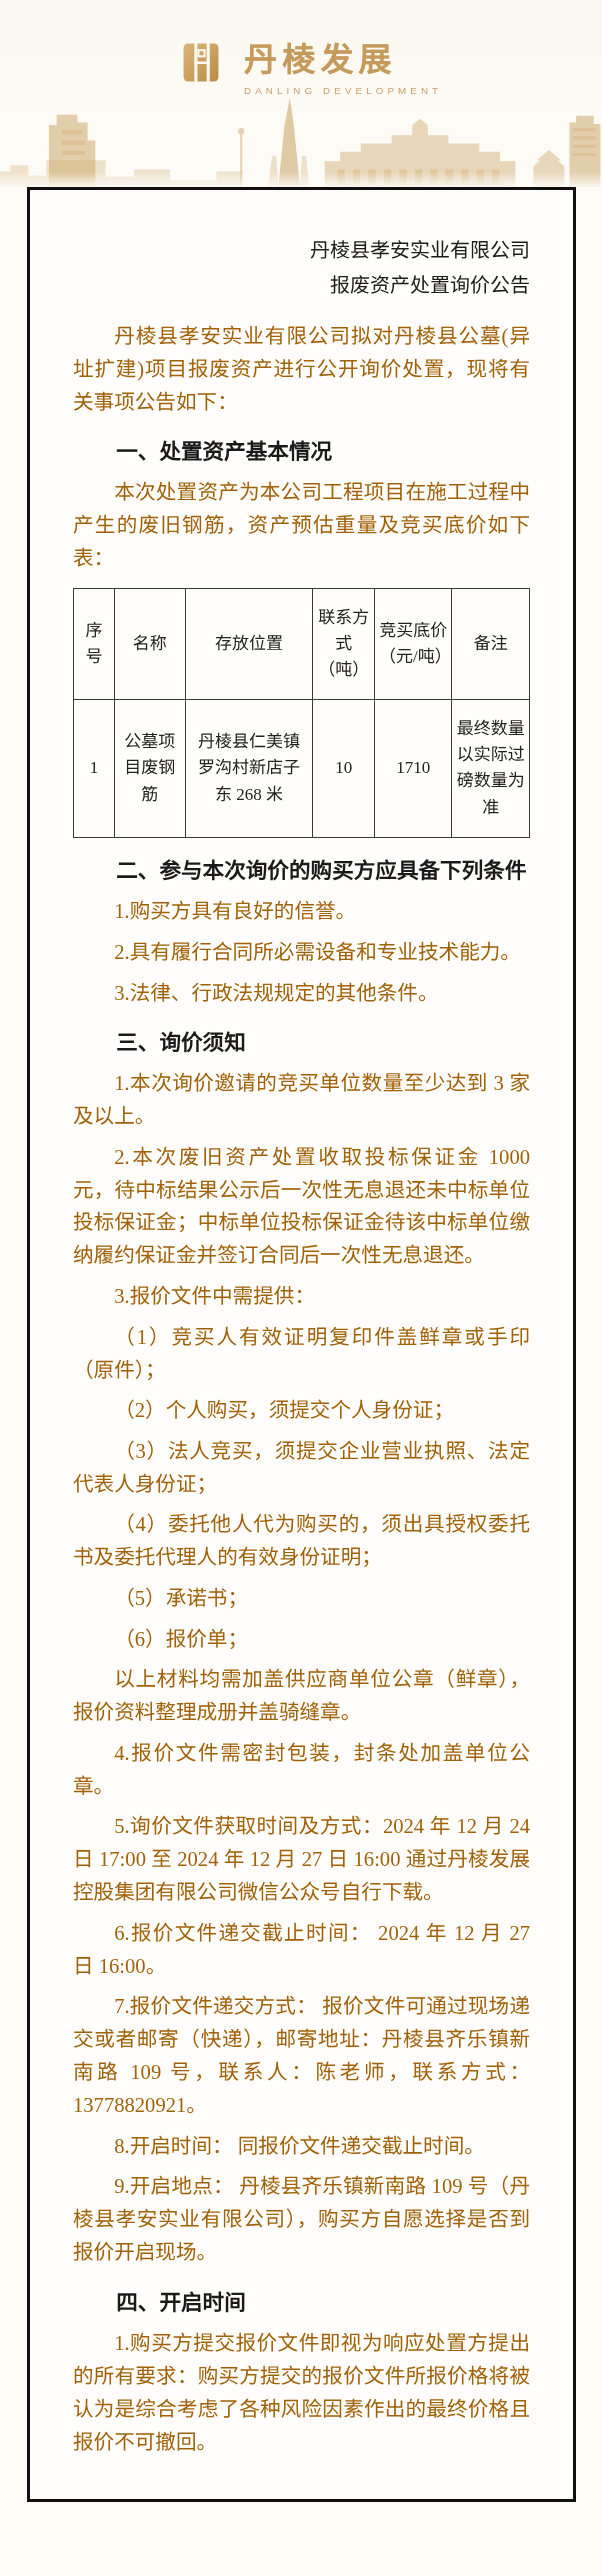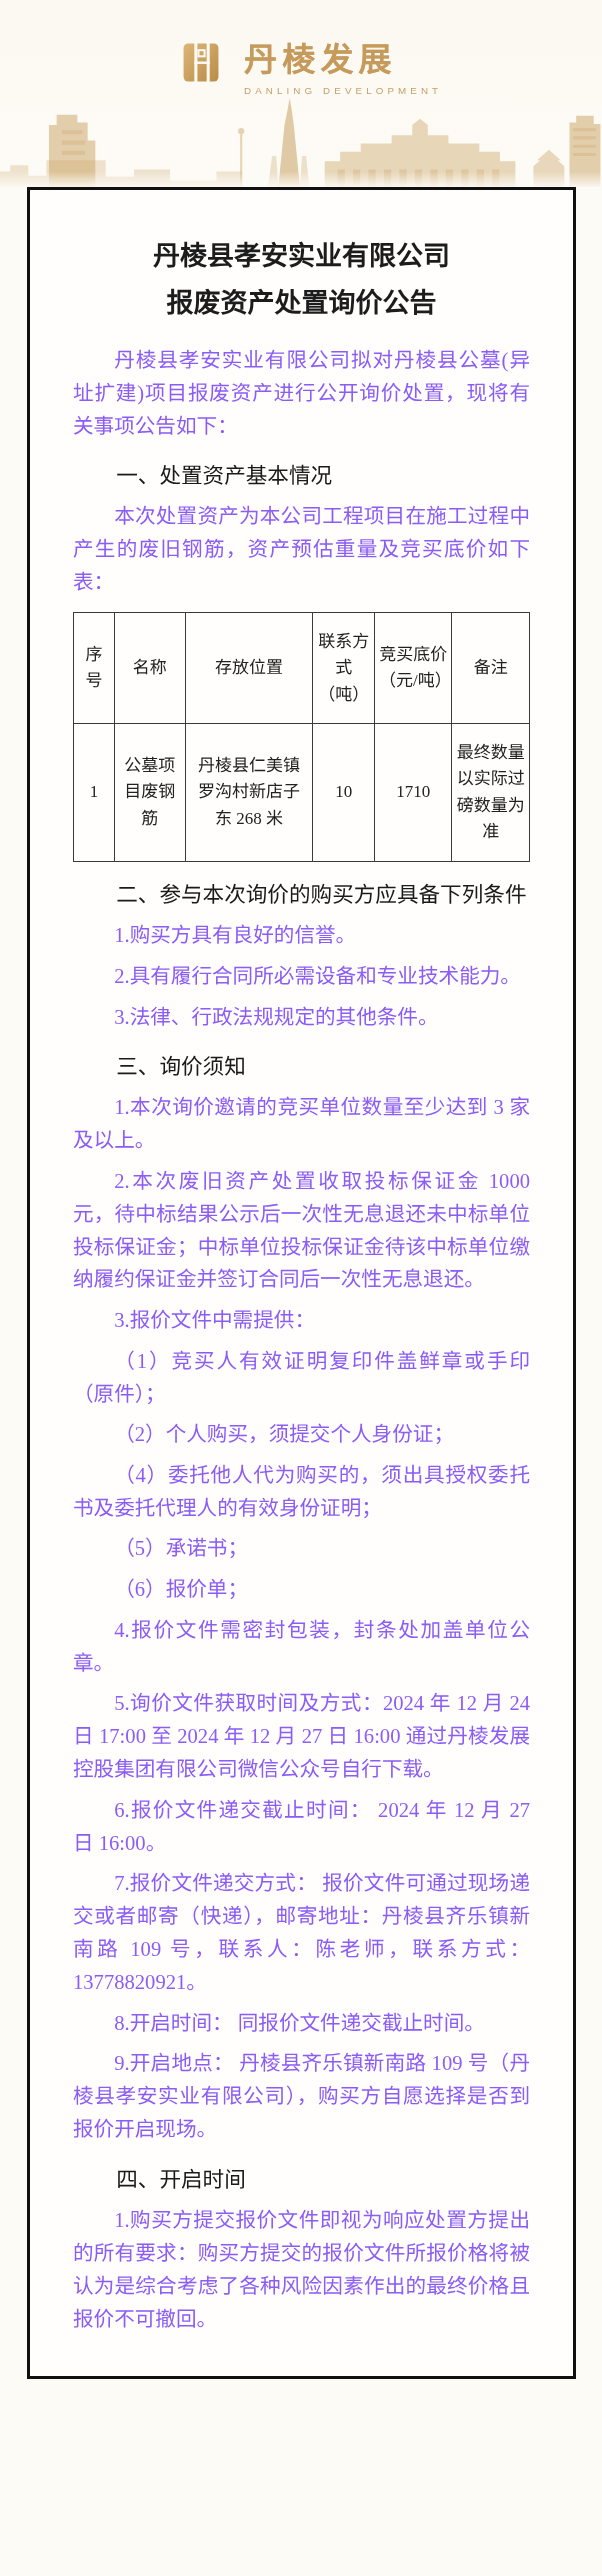--- a/index.html
+++ b/index.html
@@ -32,30 +32,30 @@
   .skyline{position:absolute;left:0;bottom:0;}
   
   .doc-box{
     position:relative;
     width:549px;margin:0 auto;box-sizing:border-box;
     background:#fffefd;
     border:3.6px solid #101010;
     padding:30px 43px 33px 43px;
   }
   .title{
-    margin:13.4px 0 17.5px 0;text-align:center;
-    font-size:27px;line-height:1.72;font-weight:700;color:#1c1c1c;
+    margin:13.4px 0 17.5px 0;text-align:right;
+    font-size:20px;line-height:1.72;font-weight:400;color:#1c1c1c;
   }
   .body-text p{
     font-size:20.6px;line-height:1.60;margin:7.7px 0;
-    text-indent:2em;color:#8b5cf6;text-align:justify;
+    text-indent:2em;color:#a16207;text-align:justify;
   }
   .body-text p.noindent{text-indent:0;}
   h2.sec{
-    font-size:21.6px;font-weight:400;color:#1a1a1a;
+    font-size:21.6px;font-weight:700;color:#1a1a1a;
     font-family:"Liberation Sans","DejaVu Sans",sans-serif;
     margin:17.5px 0 6.2px 0;text-indent:2em;line-height:1.5;
   }
   
   table.assets{
     width:100%;border-collapse:collapse;margin:13.4px 0 9.3px 0;
     font-size:17px;color:#222;
   }
   table.assets th,table.assets td{
     border:1.5px solid #3a3a3a;text-align:center;vertical-align:middle;
@@ -163,23 +163,25 @@
       <p>1.购买方具有良好的信誉。</p>
       <p>2.具有履行合同所必需设备和专业技术能力。</p>
       <p>3.法律、行政法规规定的其他条件。</p>
 
       <h2 class="sec">三、询价须知</h2>
       <p>1.本次询价邀请的竞买单位数量至少达到 3 家及以上。</p>
       <p>2.本次废旧资产处置收取投标保证金 1000 元，待中标结果公示后一次性无息退还未中标单位投标保证金；中标单位投标保证金待该中标单位缴纳履约保证金并签订合同后一次性无息退还。</p>
       <p>3.报价文件中需提供：</p>
       <p>（1）竞买人有效证明复印件盖鲜章或手印（原件）；</p>
       <p>（2）个人购买，须提交个人身份证；</p>
+      <p>（3）法人竞买，须提交企业营业执照、法定代表人身份证；</p>
       <p>（4）委托他人代为购买的，须出具授权委托书及委托代理人的有效身份证明；</p>
       <p>（5）承诺书；</p>
       <p>（6）报价单；</p>
+      <p>以上材料均需加盖供应商单位公章（鲜章），报价资料整理成册并盖骑缝章。</p>
       <p>4.报价文件需密封包装，封条处加盖单位公章。</p>
       <p>5.询价文件获取时间及方式：2024 年 12 月 24 日 17:00 至 2024 年 12 月 27 日 16:00 通过丹棱发展控股集团有限公司微信公众号自行下载。</p>
       <p>6.报价文件递交截止时间： 2024 年 12 月 27 日 16:00。</p>
       <p>7.报价文件递交方式： 报价文件可通过现场递交或者邮寄（快递），邮寄地址：丹棱县齐乐镇新南路 109 号，联系人：陈老师，联系方式：13778820921。</p>
       <p>8.开启时间： 同报价文件递交截止时间。</p>
       <p>9.开启地点： 丹棱县齐乐镇新南路 109 号（丹棱县孝安实业有限公司），购买方自愿选择是否到报价开启现场。</p>
 
       <h2 class="sec">四、开启时间</h2>
       <p>1.购买方提交报价文件即视为响应处置方提出的所有要求：购买方提交的报价文件所报价格将被认为是综合考虑了各种风险因素作出的最终价格且报价不可撤回。</p>
 

